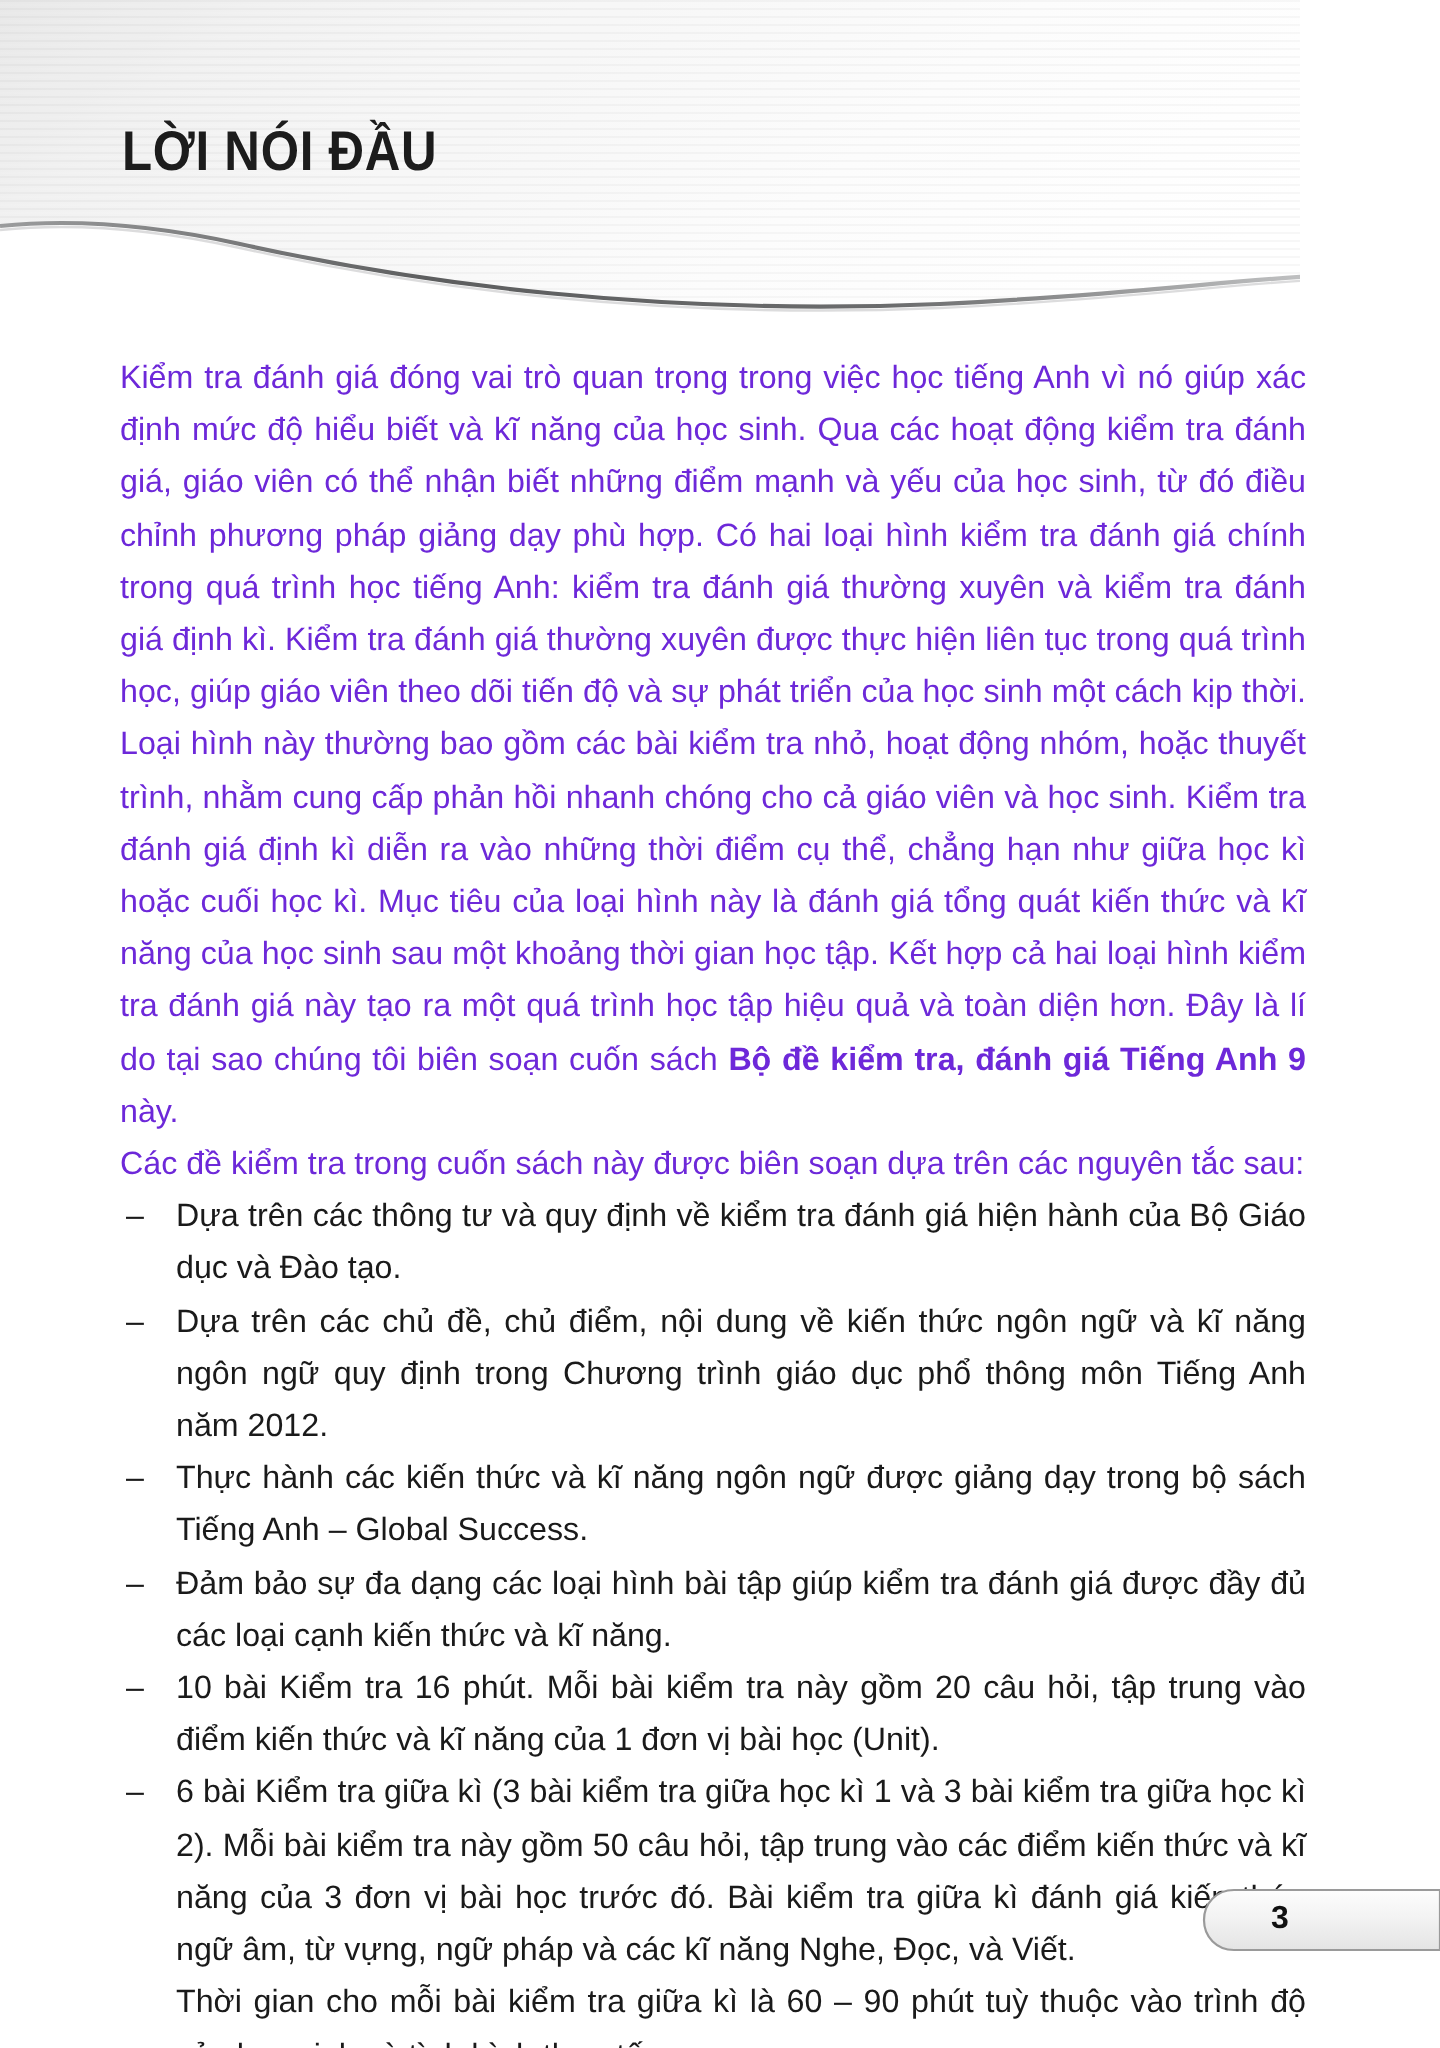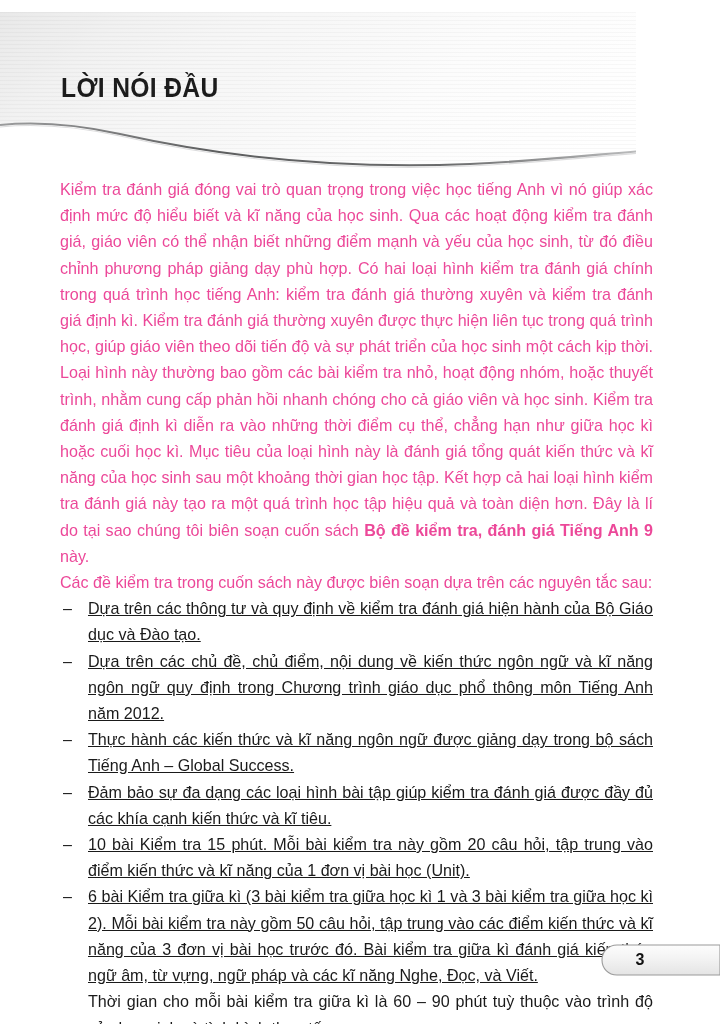--- a/index.html
+++ b/index.html
@@ -14,24 +14,25 @@
     position: relative;
     overflow: hidden;
     font-family: "Liberation Sans", "DejaVu Sans", sans-serif;
     color: #1a1a1a;
   }
 
   
   .page-header {
     position: absolute;
     left: 0;
-    top: 12px;
+    top: 0;
     width: 636px;
     height: 160px;
     overflow: hidden;
+    padding-left: 14px;
   }
   .header-svg {
     position: absolute;
     left: 0;
     top: 0;
     display: block;
   }
   .header-title {
     position: absolute;
     left: 61px;
@@ -54,21 +55,21 @@
     left: 60px;
     top: 176px;
     width: 593px;
   }
   .para {
     margin: 0 0 0 0;
     font-size: 16.1px;
     line-height: 26.2px;
     text-align: justify;
     text-justify: inter-word;
-    color: #ec4899;
+    color: #6d28d9;
     hyphens: none;
   }
   .para b {
     font-weight: 700;
   }
   .lead-in {
     text-align: left;
     margin-top: 0;
   }
 
@@ -90,21 +91,20 @@
     position: absolute;
     left: 3px;
     top: 0;
     width: 14px;
     color: #1a1a1a;
     font-size: 16.1px;
     line-height: 26.2px;
   }
   ul.dash-list > li .li-text {
     display: block;
-    text-decoration: underline;
   }
   
   .para, ul.dash-list > li .li-text {
     text-align-last: left;
   }
 
   .sub-note {
     padding-left: 28px;
     font-size: 16.1px;
     line-height: 26.2px;
@@ -212,29 +212,29 @@
     <li>
       <span class="dash">–</span>
       <span class="li-text">Dựa trên các chủ đề, chủ điểm, nội dung về kiến thức ngôn ngữ và kĩ năng ngôn ngữ quy định trong Chương trình giáo dục phổ thông môn Tiếng Anh năm 2012.</span>
     </li>
     <li>
       <span class="dash">–</span>
       <span class="li-text">Thực hành các kiến thức và kĩ năng ngôn ngữ được giảng dạy trong bộ sách Tiếng Anh – Global Success.</span>
     </li>
     <li>
       <span class="dash">–</span>
-      <span class="li-text">Đảm bảo sự đa dạng các loại hình bài tập giúp kiểm tra đánh giá được đầy đủ các khía cạnh kiến thức và kĩ tiêu.</span>
+      <span class="li-text">Đảm bảo sự đa dạng các loại hình bài tập giúp kiểm tra đánh giá được đầy đủ các loại cạnh kiến thức và kĩ năng.</span>
     </li>
   </ul>
 
 
   <ul class="dash-list">
     <li>
       <span class="dash">–</span>
-      <span class="li-text">10 bài Kiểm tra 15 phút. Mỗi bài kiểm tra này gồm 20 câu hỏi, tập trung vào điểm kiến thức và kĩ năng của 1 đơn vị bài học (Unit).</span>
+      <span class="li-text">10 bài Kiểm tra 16 phút. Mỗi bài kiểm tra này gồm 20 câu hỏi, tập trung vào điểm kiến thức và kĩ năng của 1 đơn vị bài học (Unit).</span>
     </li>
     <li>
       <span class="dash">–</span>
       <span class="li-text">6 bài Kiểm tra giữa kì (3 bài kiểm tra giữa học kì 1 và 3 bài kiểm tra giữa học kì 2). Mỗi bài kiểm tra này gồm 50 câu hỏi, tập trung vào các điểm kiến thức và kĩ năng của 3 đơn vị bài học trước đó. Bài kiểm tra giữa kì đánh giá kiến thức ngữ âm, từ vựng, ngữ pháp và các kĩ năng Nghe, Đọc, và Viết.</span>
     </li>
   </ul>
 
   <div class="sub-note">Thời gian cho mỗi bài kiểm tra giữa kì là 60 – 90 phút tuỳ thuộc vào trình độ của học sinh và tình hình thực tế.</div>
 
 </main>

